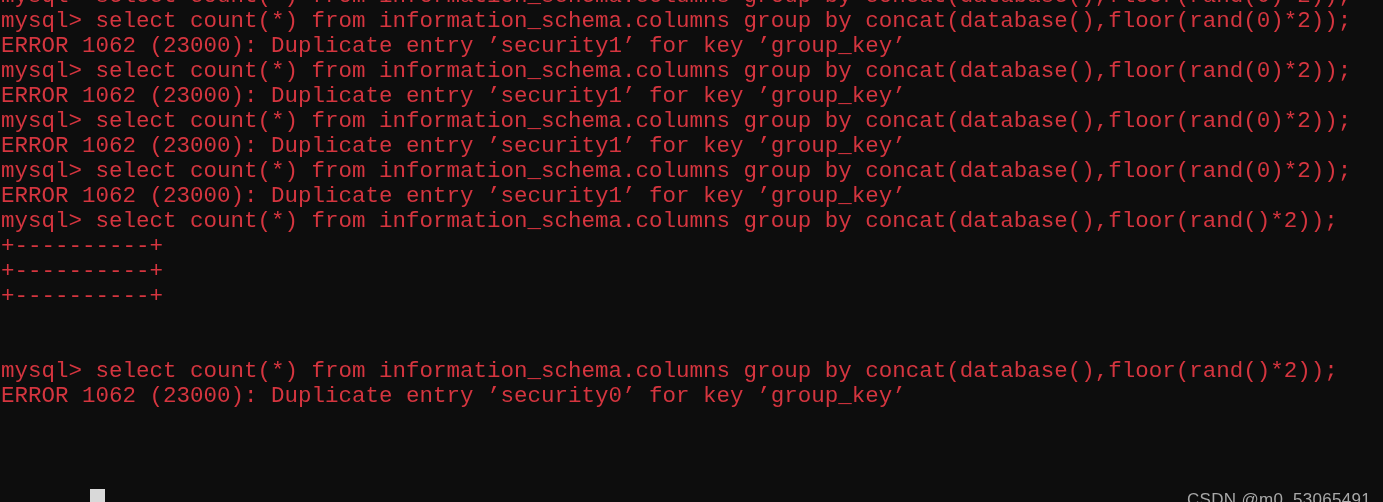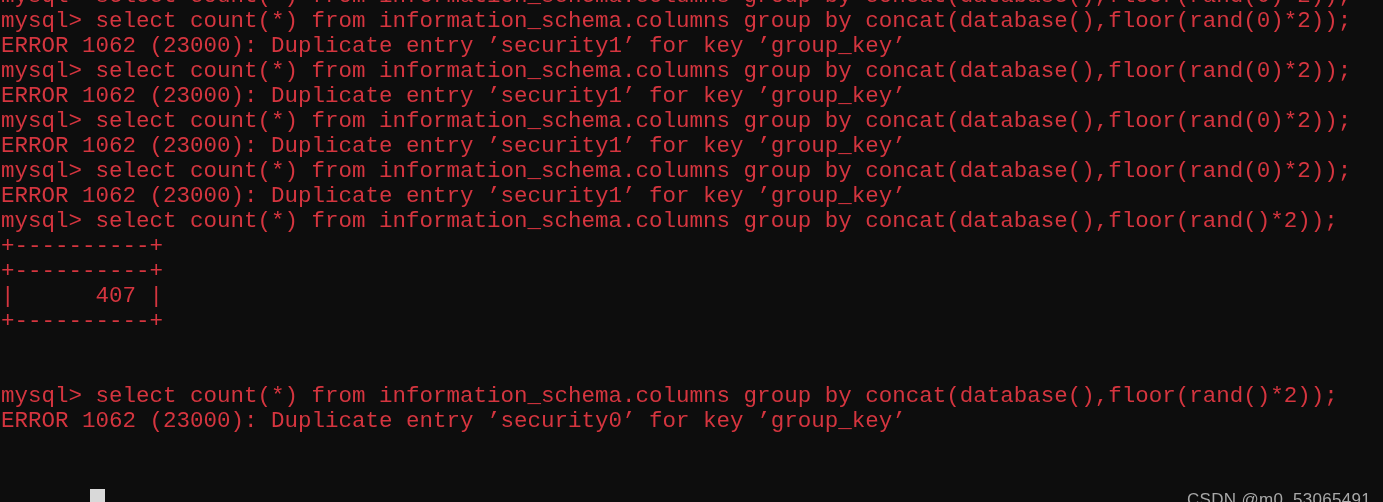--- a/index.html
+++ b/index.html
@@ -69,21 +69,20 @@
       <div class="line">ERROR 1062 (23000): Duplicate entry ’security1’ for key ’group_key’</div>
       <div class="line">mysql&gt; select count(*) from information_schema.columns group by concat(database(),floor(rand(0)*2));</div>
       <div class="line">ERROR 1062 (23000): Duplicate entry ’security1’ for key ’group_key’</div>
       <div class="line">mysql&gt; select count(*) from information_schema.columns group by concat(database(),floor(rand(0)*2));</div>
       <div class="line">ERROR 1062 (23000): Duplicate entry ’security1’ for key ’group_key’</div>
       <div class="line">mysql&gt; select count(*) from information_schema.columns group by concat(database(),floor(rand(0)*2));</div>
       <div class="line">ERROR 1062 (23000): Duplicate entry ’security1’ for key ’group_key’</div>
       <div class="line">mysql&gt; select count(*) from information_schema.columns group by concat(database(),floor(rand()*2));</div>
       <div class="line">+----------+</div>
       <div class="line">+----------+</div>
-      <div class="line">|      407 |</div>
       <div class="line">+----------+</div>
       <div class="line blank"></div>
       <div class="line blank"></div>
       <div class="line">mysql&gt; select count(*) from information_schema.columns group by concat(database(),floor(rand()*2));</div>
       <div class="line">ERROR 1062 (23000): Duplicate entry ’security0’ for key ’group_key’</div>
     </div>
 
   <div id="cursor"></div>
 
   <div id="watermark">CSDN @m0_53065491</div>

